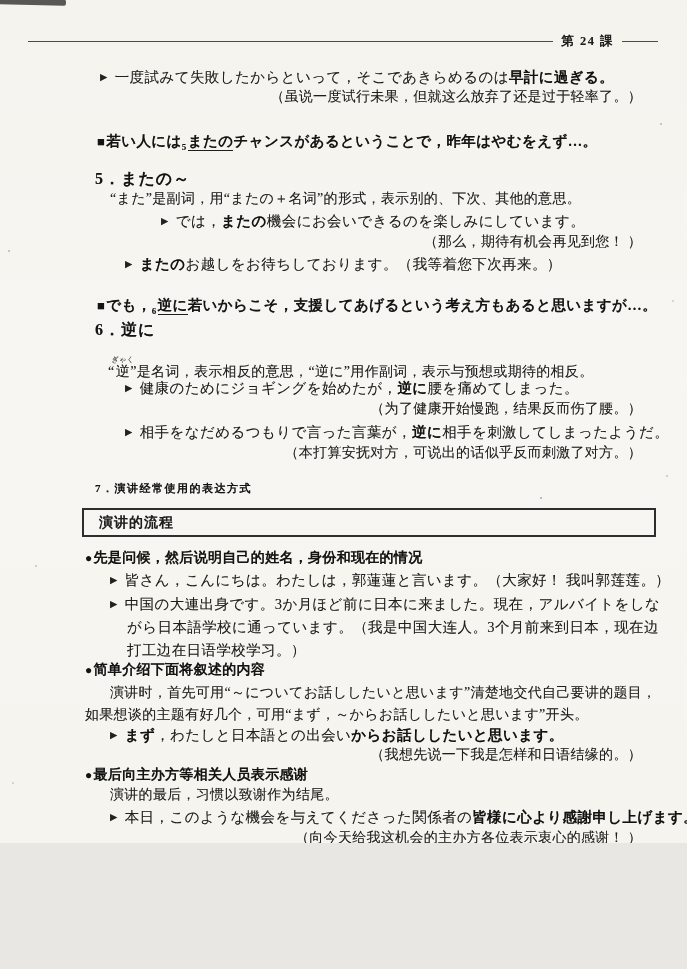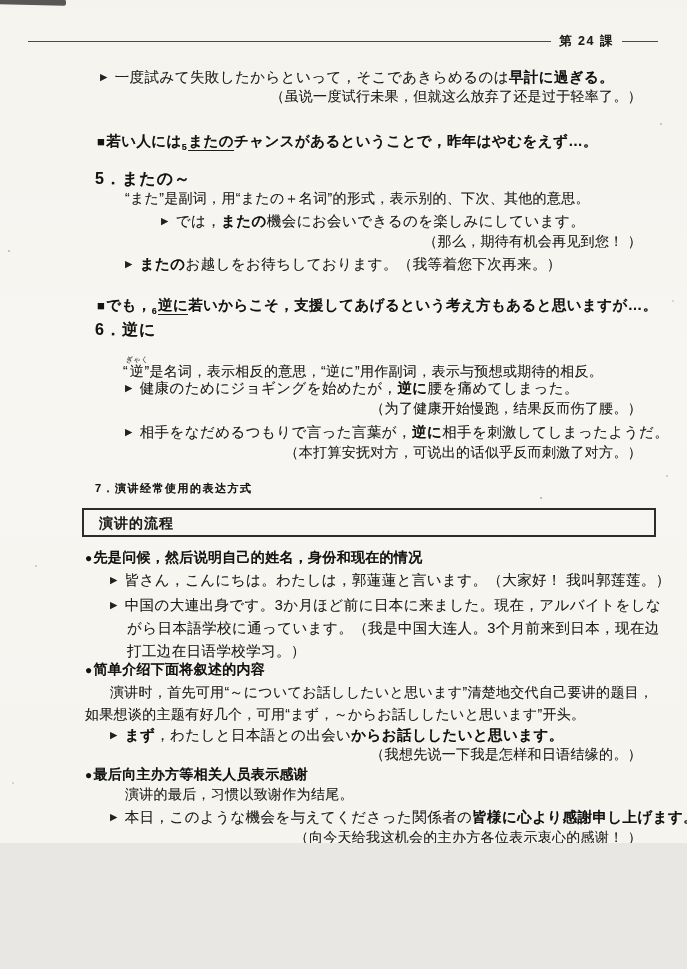--- a/index.html
+++ b/index.html
@@ -1,25 +1,25 @@
 <!DOCTYPE html>
 <html><head>
 <meta charset="utf-8">
 <style>
   html,body { margin:0; padding:0; background:#e8e7e3; }
   .page {
     position:relative; width:687px; height:843px; margin:0 auto;
     background:linear-gradient(180deg,#f4f3ee 0%,#f7f6f2 45%,#f5f4ef 100%);
-    font-family:Liberation Sans, sans-serif;
+    font-family:Liberation Serif, serif;
     color:#1e1e1c; overflow:hidden;
     text-shadow:0 0 0.4px rgba(20,20,20,.35);
   }
   .abs { position:absolute; white-space:nowrap; }
   .jp { font-size:14.5px; letter-spacing:.4px; line-height:20px; }
-  .cnline { font-size:14px; letter-spacing:.3px;margin-left:15px; }
+  .cnline { font-size:14px; letter-spacing:.3px; }
   .cn-right { position:absolute; right:45px; text-align:right; font-size:14px; letter-spacing:.3px; white-space:nowrap; }
   .b { font-weight:bold; color:#121211; }
   .u { border-bottom:1.5px solid #1e1e1c; padding-bottom:1px; }
   .quote { font-weight:bold; color:#141413; font-size:14.5px; letter-spacing:.4px; }
   .sq { font-size:13px; margin-right:1px; }
   .tri { font-size:9.5px; margin-right:7px; vertical-align:2px; color:#222; }
   .refnum { font-size:9px; font-weight:bold; vertical-align:-4px; margin-right:1px; line-height:0; }
   .sec-title { font-size:16px; font-weight:bold; letter-spacing:1px; color:#141413; }
   .chapter-title { font-size:11px; font-weight:bold; letter-spacing:1.5px; color:#141413; }
   .dot-h { font-size:14px; font-weight:bold; letter-spacing:.3px; color:#141413; }

